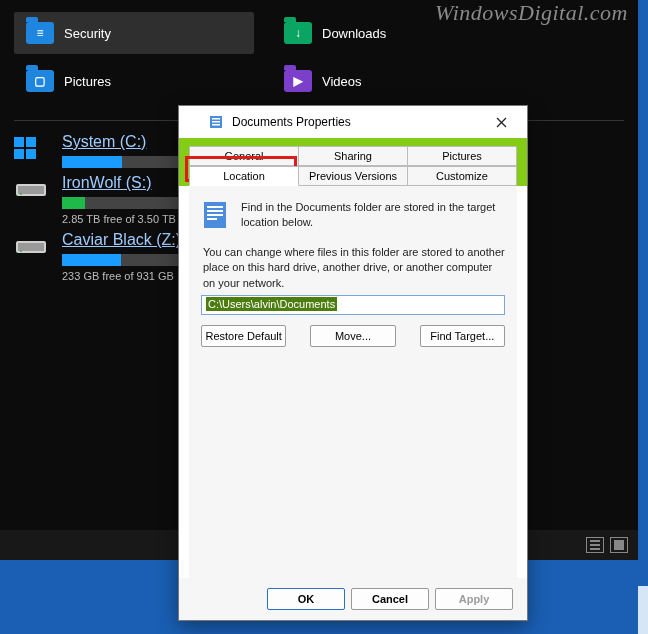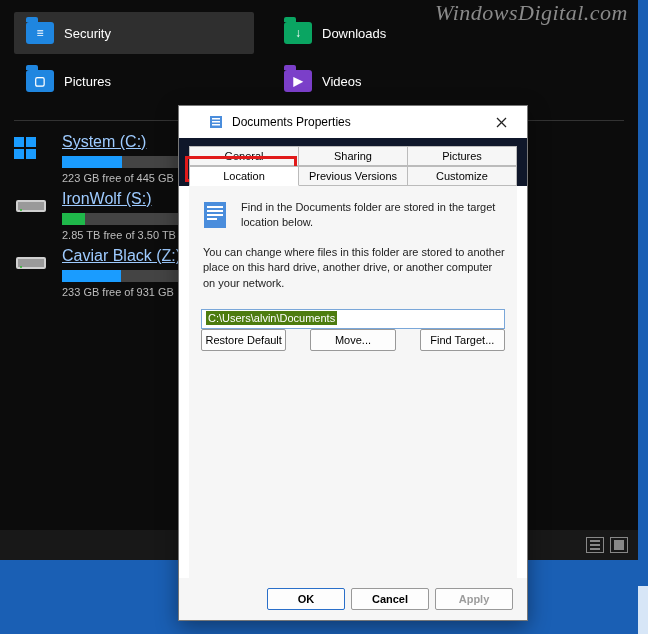--- a/index.html
+++ b/index.html
@@ -148,21 +148,21 @@
     width: 16px; height: 16px;
     display: flex; align-items: center; justify-content: center;
   }
   .titlebar-title { flex: 1; font-size: 12px; }
   .close-btn {
     width: 40px; height: 30px;
     display: flex; align-items: center; justify-content: center;
     font-size: 14px;
   }
   .tab-area {
-    background: #0f172a;
+    background: #84cc16;
     padding: 8px 10px 0 10px;
     border-bottom-width: 0;
   }
   .tab-row {
     display: flex;
   }
   .tab {
     flex: 1;
     text-align: center;
     padding: 3px 0;
@@ -202,21 +202,21 @@
   }
   .desc-text {
     font-size: 11px;
     color: #222;
     line-height: 1.4;
   }
   .secondary-text {
     font-size: 11px;
     color: #222;
     line-height: 1.4;
-    margin-bottom: 18px;
+    margin-bottom: 4px;
     margin-left: 2px;
   }
   .path-input {
     width: 100%;
     height: 20px;
     border: 1px solid #7aa7d9;
     background: #fff;
     font-size: 11px;
     padding: 1px 4px;
     color: #fff;
@@ -224,20 +224,21 @@
   }
   .path-value {
     background: #4d7c0f;
     color: #fff;
     padding: 1px 2px;
     display: inline-block;
   }
   .btn-row {
     display: flex;
     gap: 24px;
+    margin-top: 10px;
   }
   .btn {
     flex: 1;
     height: 22px;
     border: 1px solid #999;
     background: #fdfdfd;
     font-size: 11px;
     display: flex;
     align-items: center;
     justify-content: center;
@@ -302,21 +303,20 @@
       <rect x="0" y="0" width="10" height="10" fill="#1a9cff"></rect>
         <rect x="12" y="0" width="10" height="10" fill="#1a9cff"></rect>
       <rect x="0" y="12" width="10" height="10" fill="#1a9cff"></rect>
         <rect x="12" y="12" width="10" height="10" fill="#1a9cff"></rect>
     </svg>
     <div class="drive-body">
       <span class="drive-name">System (C:)</span>
       <div class="drive-bar">
           <div class="drive-used" style="width:50%;background:#1a9cff"></div>
         </div>
-      <div class="drive-free">223 GB free of 445 GB</div>
     </div>
   </div>
 
   <div class="drive">
     <svg class="drive-ic" viewBox="0 0 36 22">
       <rect x="2" y="6" width="30" height="12" rx="2" fill="#d0d0d0"></rect>
         <rect x="4" y="8" width="26" height="8" fill="#9a9a9a"></rect>
         <circle cx="7" cy="16" r="1" fill="#2eb82e"></circle>
     </svg>
     <div class="drive-body">

